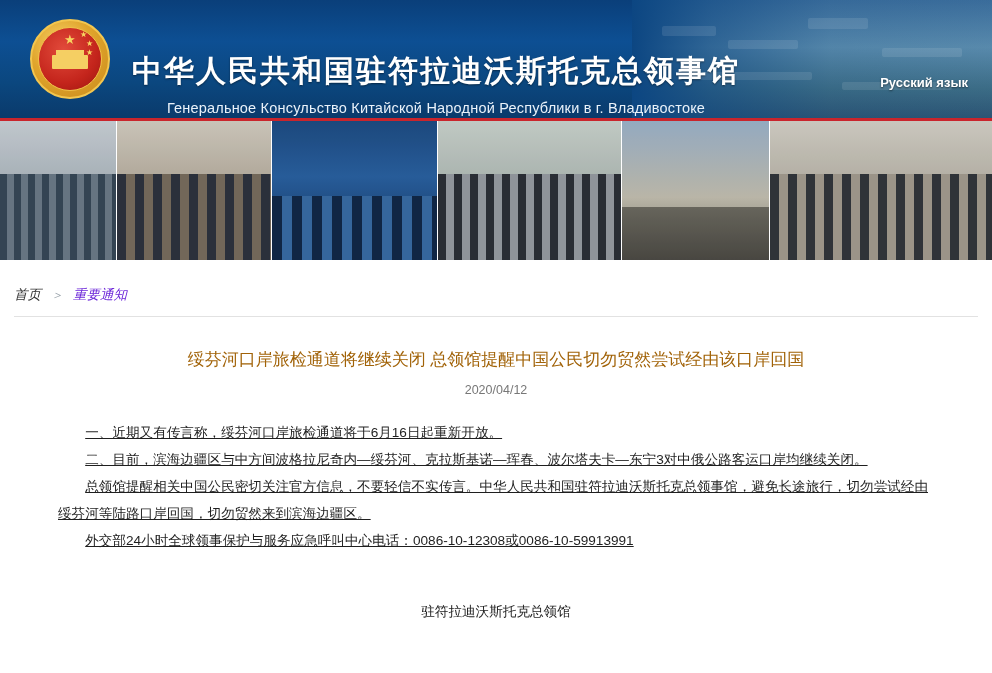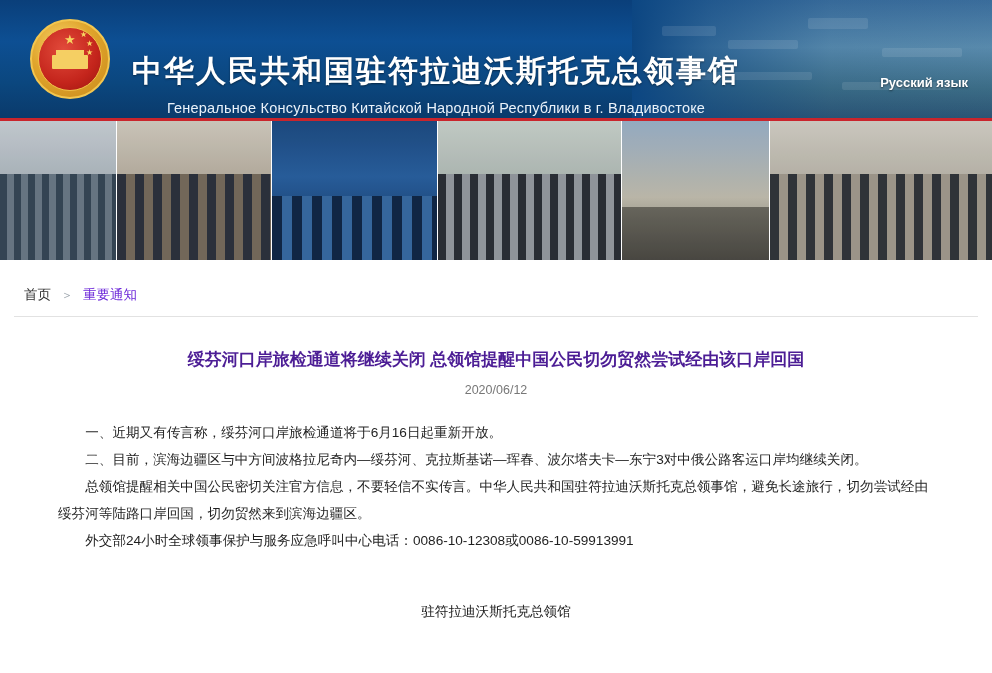--- a/index.html
+++ b/index.html
@@ -129,56 +129,57 @@
     background:
       repeating-linear-gradient(90deg, rgba(0,0,0,0.22) 0 6px, rgba(255,255,255,0.06) 6px 13px);
   }
   .ph-dim { position: absolute; inset: 0; background: rgba(0,0,0,0.07); }
 
   
   .breadcrumb {
     display: flex;
     align-items: center;
     gap: 10px;
-    padding: 26px 0 0 24px;
+    padding: 26px 0 0 14px;
     font-size: 13.5px;
     color: #444;
+    font-style: italic;
   }
   .breadcrumb a { color: #333; text-decoration: none; }
   .crumb-sep { color: #9aa3ab; font-size: 12px; }
   .crumb-current { color: #6d28d9; }
   .crumb-rule {
     margin: 12px 14px 0 14px;
     height: 1px;
     background: #e2e2e2;
   }
 
   
   .article { padding: 0 58px; }
   .art-title {
     margin-top: 30px;
     text-align: center;
     font-size: 17px;
-    font-weight: bold;
-    color: #4c1d95;
+    font-weight: normal;
+    color: #a16207;
     line-height: 1.5;
   }
   .art-date {
     margin-top: 10px;
     text-align: center;
     font-size: 12.5px;
     color: #777;
   }
   .art-body {
     margin-top: 22px;
     font-size: 13.6px;
     line-height: 2.0;
     color: #1f1f1f;
   }
-  .art-body p { margin: 0; }
+  .art-body p { margin: 0; text-decoration: underline; }
   .indent { text-indent: 2em; }
   .sig {
     margin-top: 44px;
     text-align: center;
     font-size: 13.6px;
     line-height: 2.0;
     color: #1f1f1f;
   }
 </style>
 </head>
@@ -246,21 +247,21 @@
 
   <div class="breadcrumb">
     <a href="#">首页</a>
     <span class="crumb-sep">＞</span>
     <span class="crumb-current">重要通知</span>
   </div>
   <div class="crumb-rule"></div>
 
   <div class="article">
     <div class="art-title">绥芬河口岸旅检通道将继续关闭  总领馆提醒中国公民切勿贸然尝试经由该口岸回国</div>
-    <div class="art-date">2020/06/12</div>
+    <div class="art-date">2020/04/12</div>
 
     <div class="art-body">
       <p class="indent">一、近期又有传言称，绥芬河口岸旅检通道将于6月16日起重新开放。</p>
       <p class="indent">二、目前，滨海边疆区与中方间波格拉尼奇内—绥芬河、克拉斯基诺—珲春、波尔塔夫卡—东宁3对中俄公路客运口岸均继续关闭。</p>
       <p class="indent">总领馆提醒相关中国公民密切关注官方信息，不要轻信不实传言。中华人民共和国驻符拉迪沃斯托克总领事馆，避免长途旅行，切勿尝试经由绥芬河等陆路口岸回国，切勿贸然来到滨海边疆区。</p>
       <p class="indent">外交部24小时全球领事保护与服务应急呼叫中心电话：0086-10-12308或0086-10-59913991</p>
     </div>
 
     <div class="sig">
       <div>驻符拉迪沃斯托克总领馆</div>

